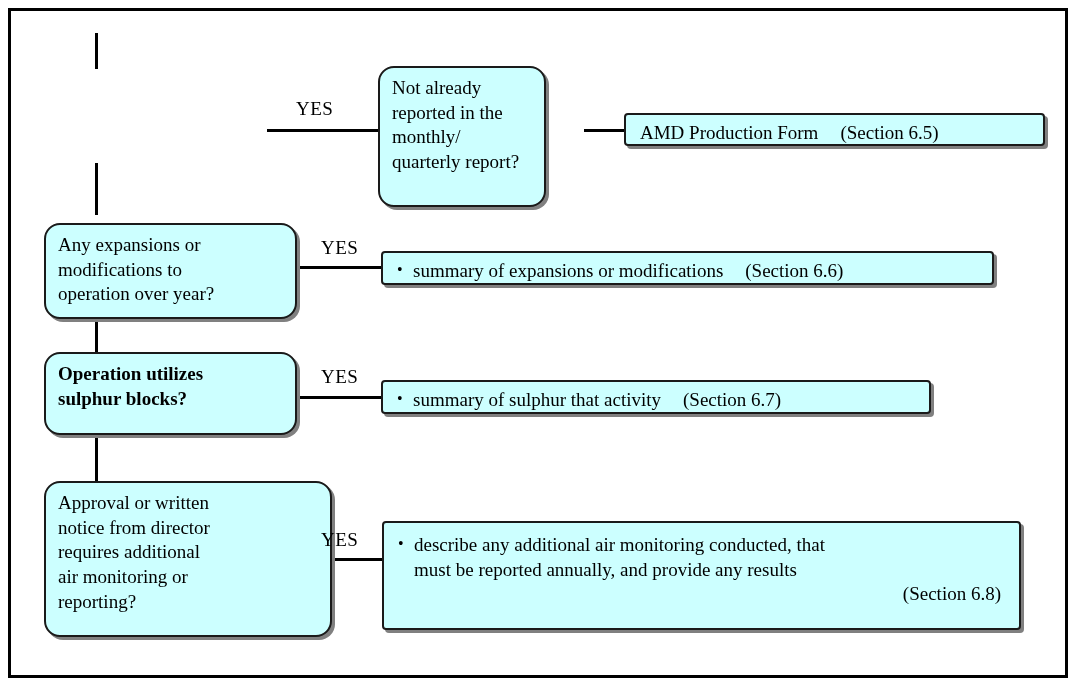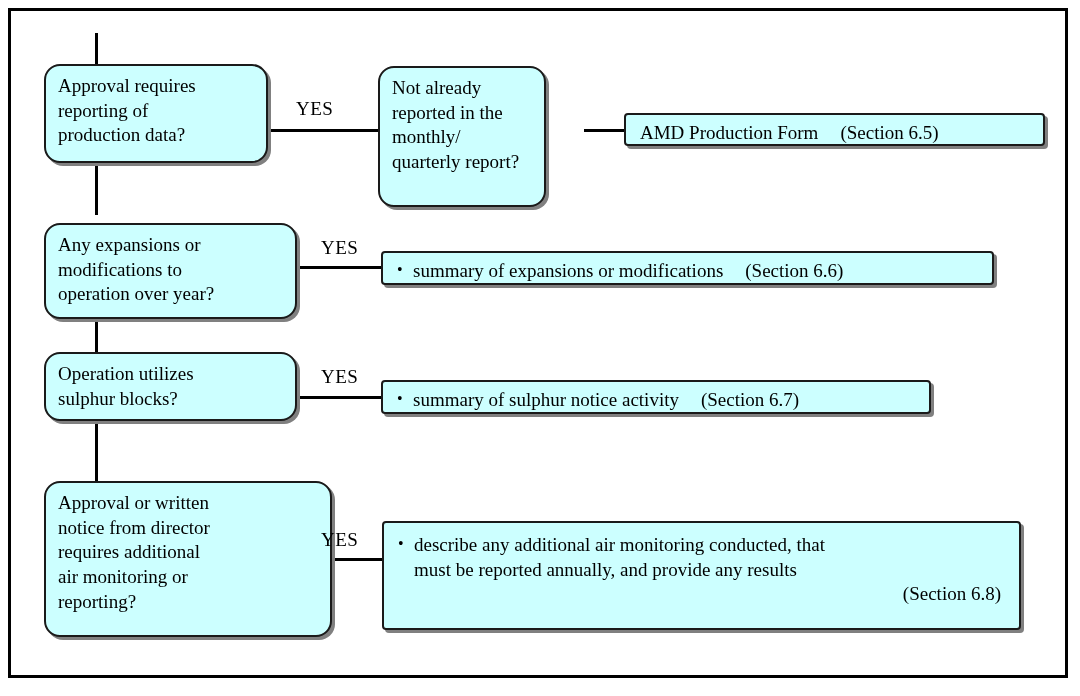--- a/index.html
+++ b/index.html
@@ -108,25 +108,20 @@
     <div class="line hline" style="left:573px; top:118px; width:49px;"></div>
     <div class="line hline" style="left:284px; top:255px; width:94px;"></div>
     <div class="line hline" style="left:284px; top:385px; width:94px;"></div>
     <div class="line hline" style="left:284px; top:547px; width:94px;"></div>
 
     <div class="yes" style="left:285px; top:87px;">YES</div>
     <div class="yes" style="left:310px; top:226px;">YES</div>
     <div class="yes" style="left:310px; top:355px;">YES</div>
     <div class="yes" style="left:310px; top:518px;">YES</div>
 
-    <div class="node decision" style="left:33px; top:53px; width:224px; height:99px;">
-      <span class="txt">Approval requires
-reporting of
-production data?</span>
-    </div>
 
     <div class="node decision" style="left:367px; top:55px; width:168px; height:141px;">
       <span class="txt">Not already
 reported in the
 monthly/
 quarterly report?</span>
     </div>
 
     <div class="node result" style="left:613px; top:102px; width:421px; height:33px;">
       <span>AMD Production Form</span><span class="inline-gap"></span><span>(Section 6.5)</span>
@@ -138,29 +133,29 @@
 operation over year?</span>
     </div>
 
     <div class="node result" style="left:370px; top:240px; width:613px; height:34px;">
       <div class="bulletrow">
         <span class="bullet">•</span>
         <span class="bulletbody"><span>summary of expansions or modifications</span><span class="inline-gap"></span><span>(Section 6.6)</span></span>
       </div>
     </div>
 
-    <div class="node decision" style="left:33px; top:341px; width:253px; height:69px;">
+    <div class="node decision" style="left:33px; top:341px; width:253px; height:83px;font-weight:bold;">
       <span class="txt">Operation utilizes
 sulphur blocks?</span>
     </div>
 
     <div class="node result" style="left:370px; top:369px; width:550px; height:34px;">
       <div class="bulletrow">
         <span class="bullet">•</span>
-        <span class="bulletbody"><span>summary of sulphur notice activity</span><span class="inline-gap"></span><span>(Section 6.7)</span></span>
+        <span class="bulletbody"><span>summary of sulphur that activity</span><span class="inline-gap"></span><span>(Section 6.7)</span></span>
       </div>
     </div>
 
     <div class="node decision" style="left:33px; top:470px; width:288px; height:156px;">
       <span class="txt">Approval or written
 notice from director
 requires additional
 air monitoring or
 reporting?</span>
     </div>

